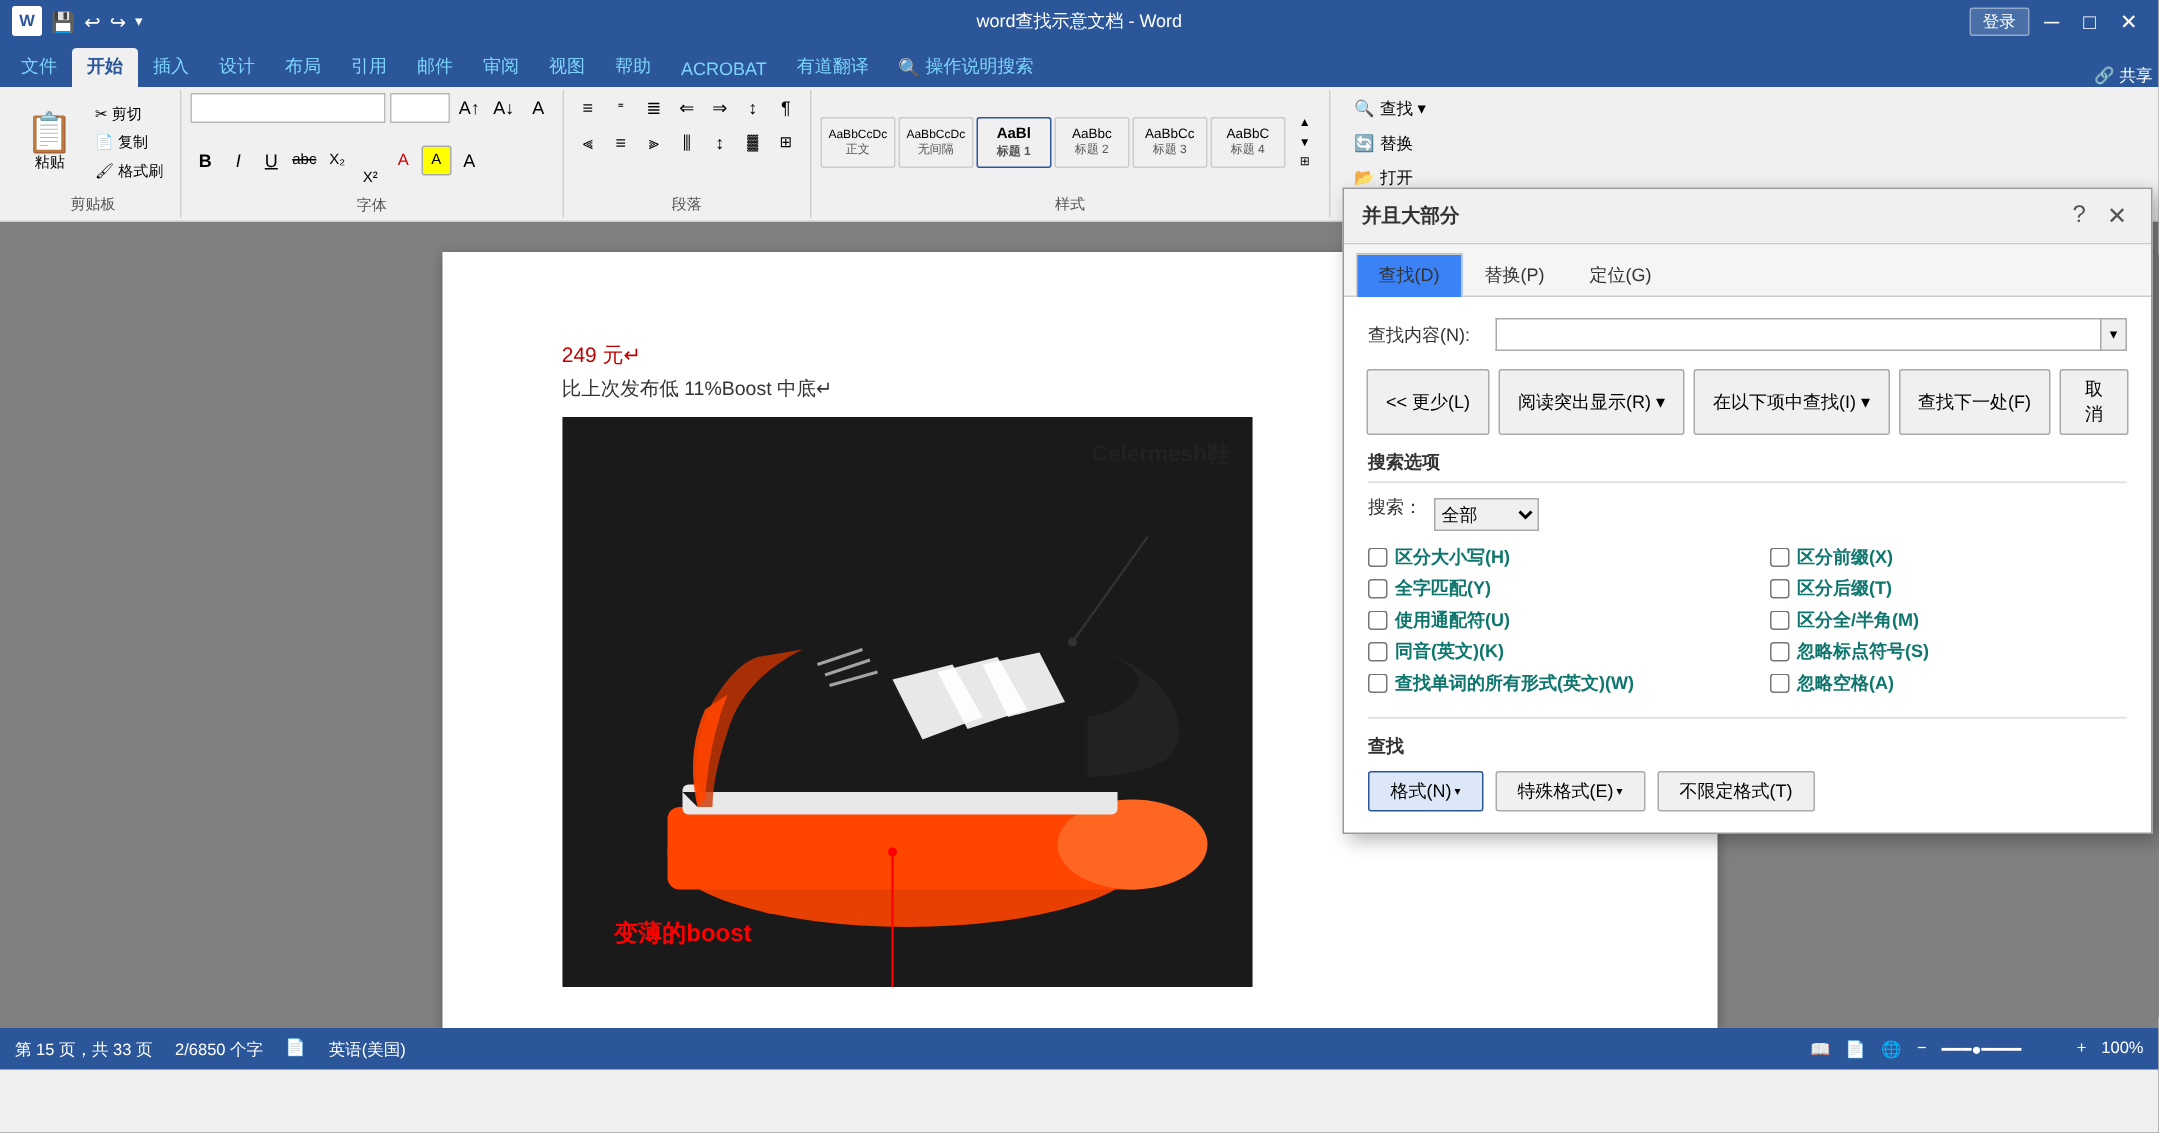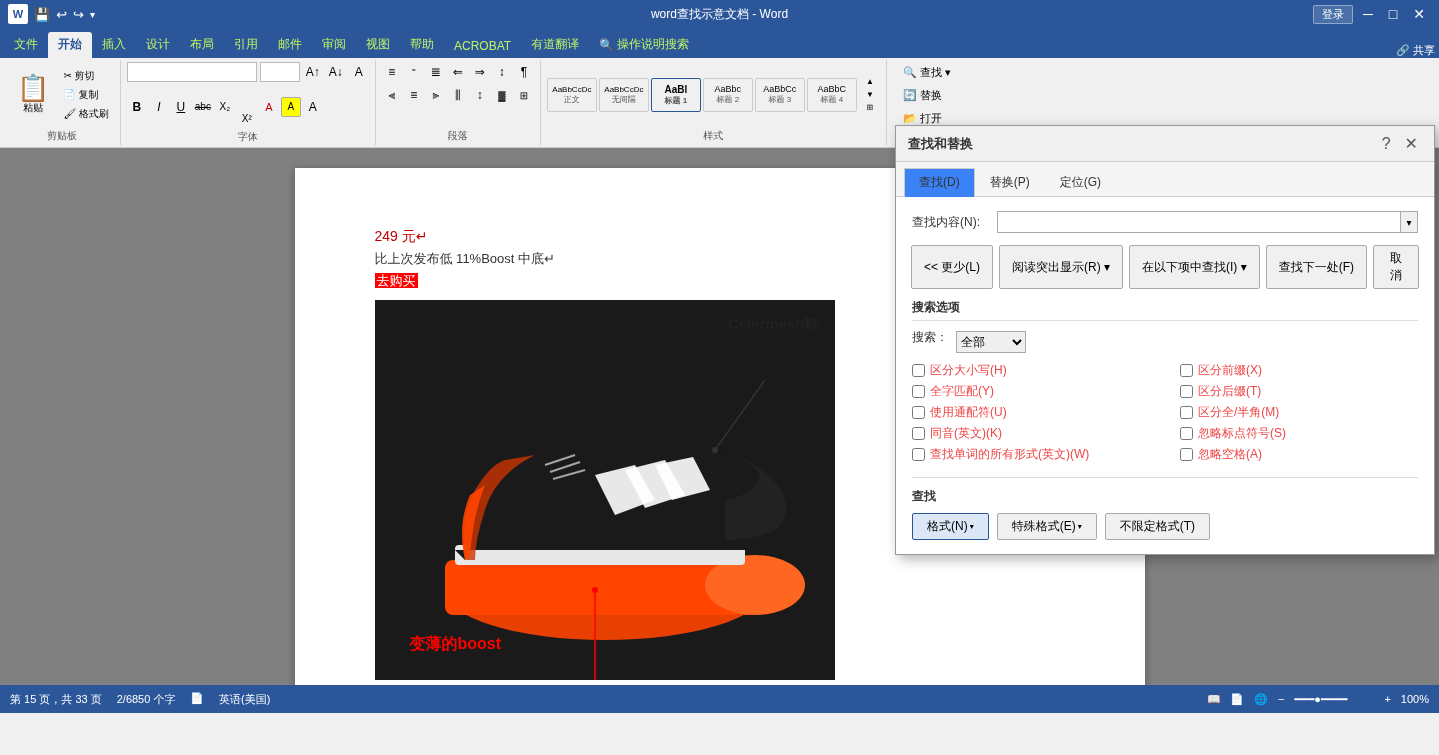--- a/index.html
+++ b/index.html
@@ -25,21 +25,21 @@
     
     #ribbon-tabs {
       height: 30px;
       background: #2b579a;
       display: flex;
       align-items: flex-end;
       padding: 0 4px;
     }
     .ribbon-tab {
       padding: 4px 10px 5px;
-      color: #bef264;
+      color: #7dd3fc;
       font-size: 12px;
       cursor: pointer;
       border-radius: 3px 3px 0 0;
     }
     .ribbon-tab.active { background: #f0f0f0; color: #2b579a; font-weight: bold; }
 
     
     #ribbon {
       height: 90px;
       background: #f0f0f0;
@@ -166,21 +166,21 @@
 
     
     .search-options-label { font-size: 12px; font-weight: bold; color: #333; margin-bottom: 8px; border-bottom: 1px solid #ddd; padding-bottom: 4px; }
     .search-dropdown { display: flex; align-items: center; gap: 4px; margin-bottom: 8px; }
     .search-dropdown label { font-size: 12px; color: #333; width: 40px; }
     .search-select { width: 70px; height: 22px; font-size: 12px; border: 1px solid #aaa; }
 
     .checkboxes-grid { display: grid; grid-template-columns: 1fr 1fr; gap: 4px 30px; margin-top: 6px; }
     .checkbox-item { display: flex; align-items: center; gap: 5px; }
     .checkbox-item input[type="checkbox"] { width: 13px; height: 13px; }
-    .checkbox-item label { font-size: 12px; color: #ef4444; white-space: nowrap; }
+    .checkbox-item label { font-size: 12px; color: #0f766e; white-space: nowrap; font-weight: bold; }
 
     
     .find-section { margin-top: 14px; border-top: 1px solid #ddd; padding-top: 10px; }
     .find-section-label { font-size: 12px; font-weight: bold; color: #333; margin-bottom: 8px; }
     .find-btns-row { display: flex; gap: 8px; }
     .find-format-btn { padding: 4px 14px; font-size: 12px; border: 1px solid #aaa; background: #f0f0f0; cursor: pointer; border-radius: 2px; display: flex; align-items: center; gap: 2px; }
     .find-format-btn.active-btn { background: #dce8f7; border-color: #2b579a; }
     .dropdown-arrow { font-size: 8px; }
 
     
@@ -365,23 +365,20 @@
     </div>
     <div class="ribbon-group-label">编辑</div>
   </div>
 </div>
 
 <div id="doc-area">
   <div id="doc-scroll">
     <div id="doc-page">
       <div class="doc-price">249 元↵</div>
       <div class="doc-line">比上次发布低 11%Boost 中底↵</div>
-      <div class="doc-line">
-        <span class="doc-highlight">去购买</span>
-      </div>
 
       <div class="shoe-svg-container" style="margin: 10px 0;">
 
         <svg width="460" height="380" viewBox="0 0 460 380" xmlns="http://www.w3.org/2000/svg">
 
           <rect width="460" height="380" fill="#1a1a1a"></rect>
 
           <ellipse cx="230" cy="290" rx="160" ry="50" fill="#ff4500" opacity="0.9"></ellipse>
           <rect x="70" y="260" width="320" height="55" rx="8" fill="#ff4500"></rect>
           <ellipse cx="380" cy="285" rx="50" ry="30" fill="#ff6622"></ellipse>
@@ -431,21 +428,21 @@
     <span title="Web布局">🌐</span>
     <span>−</span>
     <span style="width:80px;display:inline-block;">━━━●━━━━</span>
     <span>+</span>
     <span>100%</span>
   </div>
 </div>
 
 <div id="find-replace-dialog">
   <div id="dialog-title-bar">
-    <span id="dialog-title">查找和替换</span>
+    <span id="dialog-title">并且大部分</span>
     <div id="dialog-controls">
       <button>?</button>
       <button>✕</button>
     </div>
   </div>
 
   <div id="dialog-tabs">
     <div class="dialog-tab active">查找(D)</div>
     <div class="dialog-tab">替换(P)</div>
     <div class="dialog-tab">定位(G)</div>

